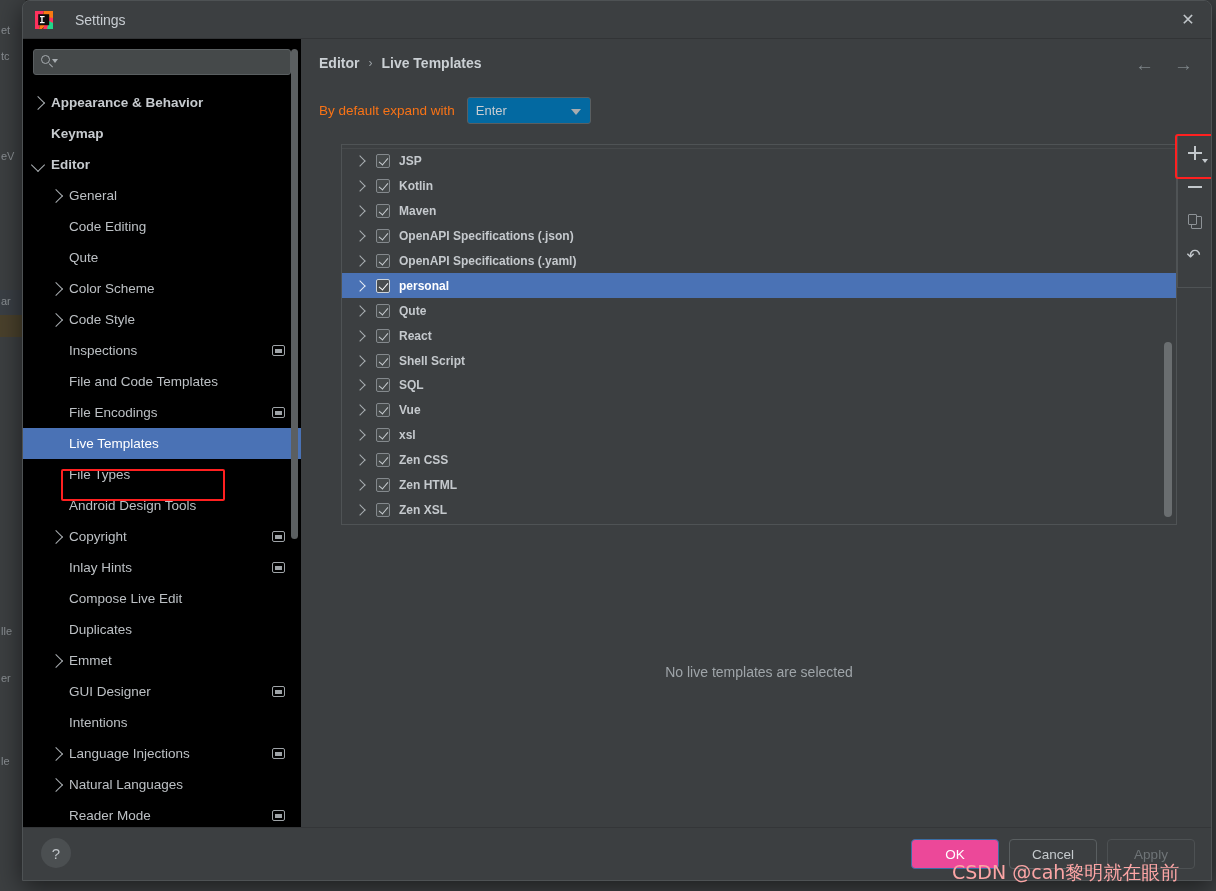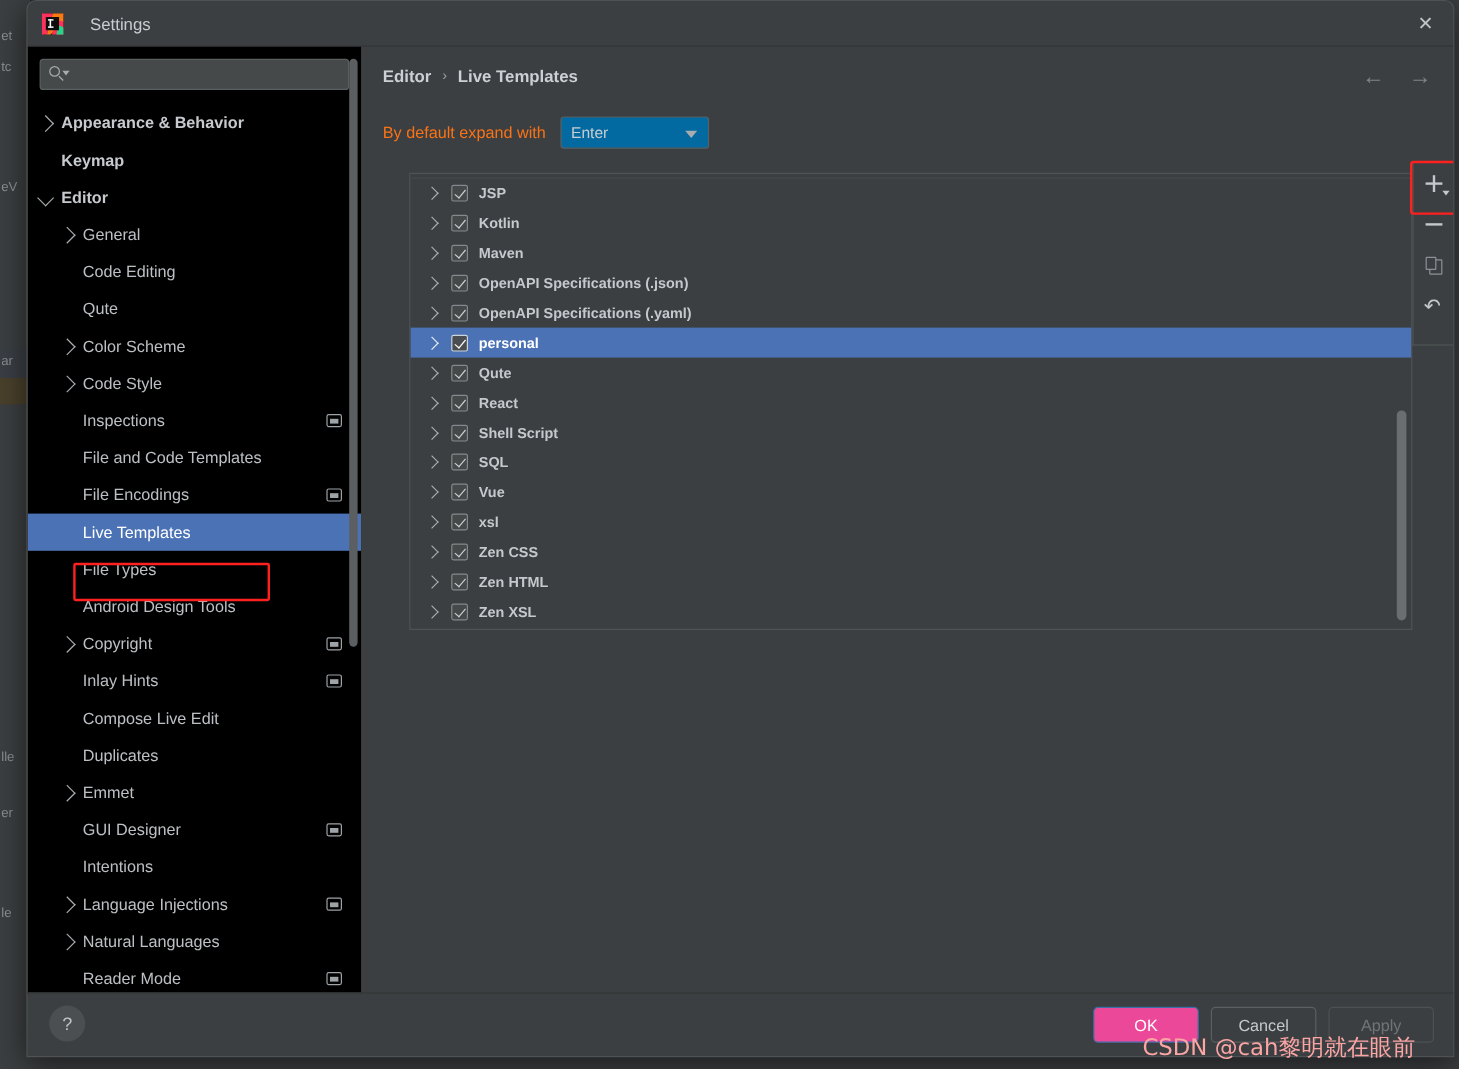--- a/index.html
+++ b/index.html
@@ -450,20 +450,21 @@
           <span class="b"></span>
             <span class="f"></span>
         </span>
       </div>
       <div class="tbtn">
         <span class="undo-ico">↶</span>
       </div>
     </div>
     <div class="red-box-plus"></div>
 
+    <div class="empty-msg">No live templates are selected</div>
 
     <div class="footer">
       <div class="help-btn">?</div>
       <div class="btns">
         <div class="btn primary">OK</div>
         <div class="btn">Cancel</div>
         <div class="btn disabled">Apply</div>
       </div>
     </div>
   </div>

